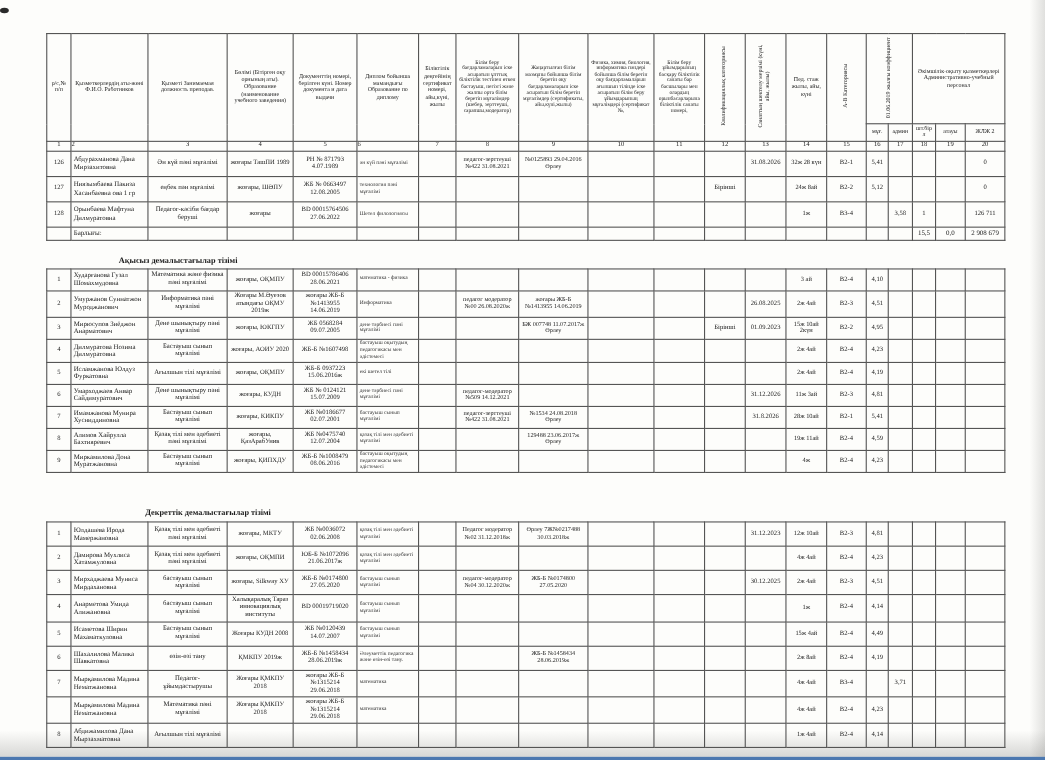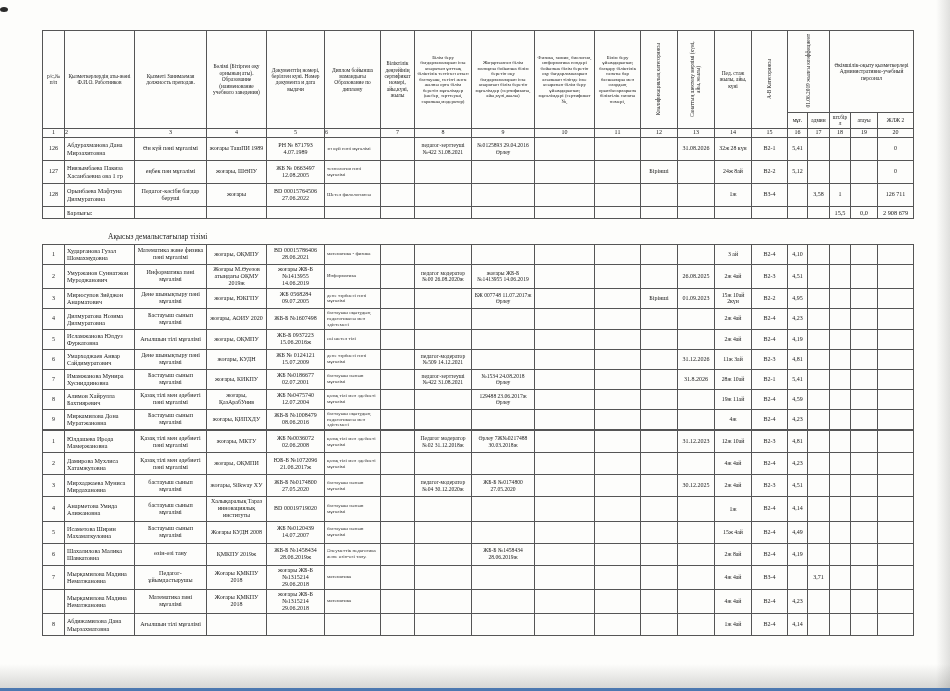--- a/index.html
+++ b/index.html
@@ -46,21 +46,21 @@
   td.col6{text-align:left;font-size:5px;color:#333;}
   td.col8,td.col9{font-size:5.6px;}
   td.col14{font-size:5.8px;}
   .vtext{
     writing-mode:vertical-rl;transform:rotate(180deg);
     display:inline-block;max-height:78px;font-size:5.4px;line-height:1.1;
     white-space:normal;
   }
   .tiny-h{font-size:4.9px;line-height:1.12;}
   .sec-title{
-    font-weight:normal;font-size:7.5px;color:#1b1b1b;
+    font-weight:bold;font-size:7.5px;color:#1b1b1b;
   }
   #title-unpaid{margin:13px 0 3px 108px;}
   #title-maternity{margin:31px 0 4px 132px;}
   #main-table{margin-top:30px;}
   
   .right-shade{position:absolute;top:0;right:0;bottom:0;width:14px;
     background:linear-gradient(to right,rgba(90,90,88,0),rgba(90,90,88,0.18));}
   .bottom-shade{position:absolute;left:0;right:0;bottom:3px;height:24px;
     background:linear-gradient(to bottom,rgba(80,80,78,0),rgba(80,80,78,0.22));}
   .blue-line{position:absolute;left:0;right:0;bottom:0;height:3px;background:#4c78b0;}
@@ -458,20 +458,21 @@
           <td class="col15">В2-4</td>
           <td class="col16">4,23</td>
           <td class="col17"></td>
           <td class="col18"></td>
           <td class="col19"></td>
           <td class="col20"></td>
         </tr>
       </tbody>
   </table>
 
+  <div id="title-maternity" class="sec-title">Декреттік демалыстағылар тізімі</div>
 
   <table>
     <colgroup>
       <col class="c1">
         <col class="c2">
         <col class="c3">
         <col class="c4">
         <col class="c5">
       <col class="c6">
         <col class="c7">

